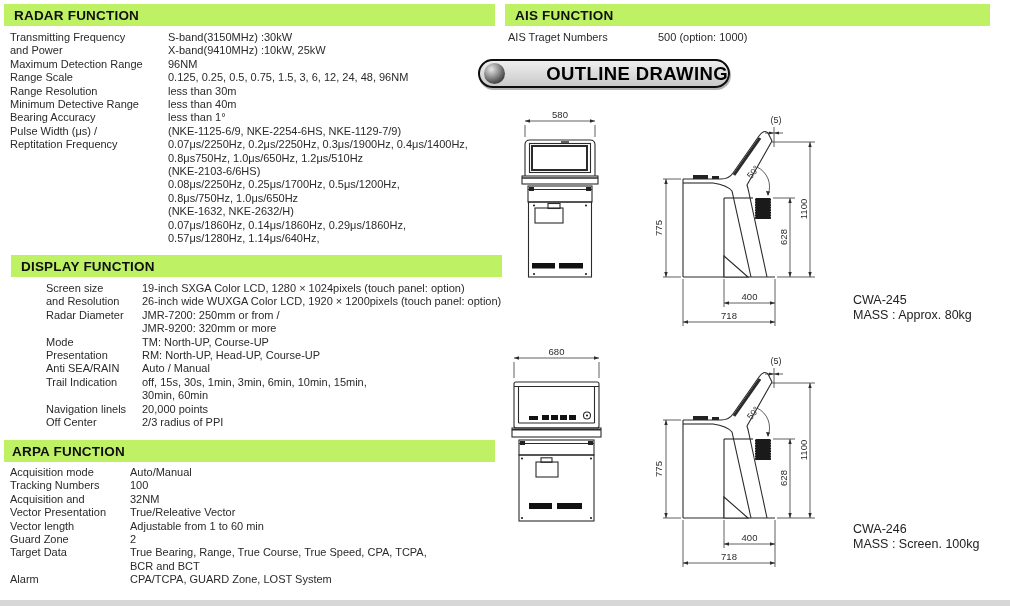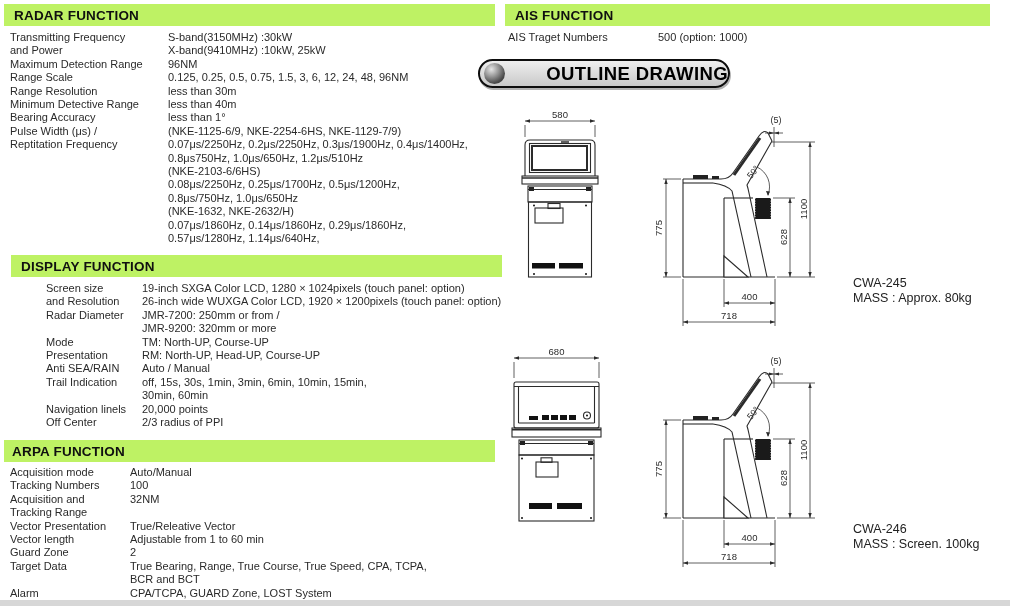--- a/index.html
+++ b/index.html
@@ -167,24 +167,20 @@
   </div>
     <div class="row">
     <div class="lbl">Tracking Numbers</div>
     <div class="val">100</div>
   </div>
     <div class="row">
     <div class="lbl">Acquisition and</div>
     <div class="val">32NM</div>
   </div>
     <div class="row">
-    <div class="lbl">Tracking Range</div>
-    <div class="val"></div>
-  </div>
-    <div class="row">
     <div class="lbl">Vector Presentation</div>
     <div class="val">True/Releative Vector</div>
   </div>
     <div class="row">
     <div class="lbl">Vector length</div>
     <div class="val">Adjustable from 1 to 60 min</div>
   </div>
     <div class="row">
     <div class="lbl">Guard Zone</div>
     <div class="val">2</div>
@@ -354,21 +350,21 @@
     <rect x="52" y="163" width="25" height="6" fill="#111" stroke="none"></rect>
     <circle cx="17" cy="118.5" r="1" fill="#111" stroke="none"></circle>
     <circle cx="86" cy="118.5" r="1" fill="#111" stroke="none"></circle>
     <circle cx="17" cy="178" r="1" fill="#111" stroke="none"></circle>
     <circle cx="86" cy="178" r="1" fill="#111" stroke="none"></circle>
   </g>
 
   <use href="#sideview" transform="translate(0,-4)"></use>
 </svg>
 
-<div class="model-label" style="left:853px;top:276px;">
+<div class="model-label" style="left:853px;top:293px;">
   <div>CWA-245</div>
   <div>MASS : Approx. 80kg</div>
 </div>
 
 <div class="model-label" style="left:853px;top:522px;">
   <div>CWA-246</div>
   <div>MASS : Screen. 100kg</div>
 </div>
 
 <div class="bottom-strip"></div>

